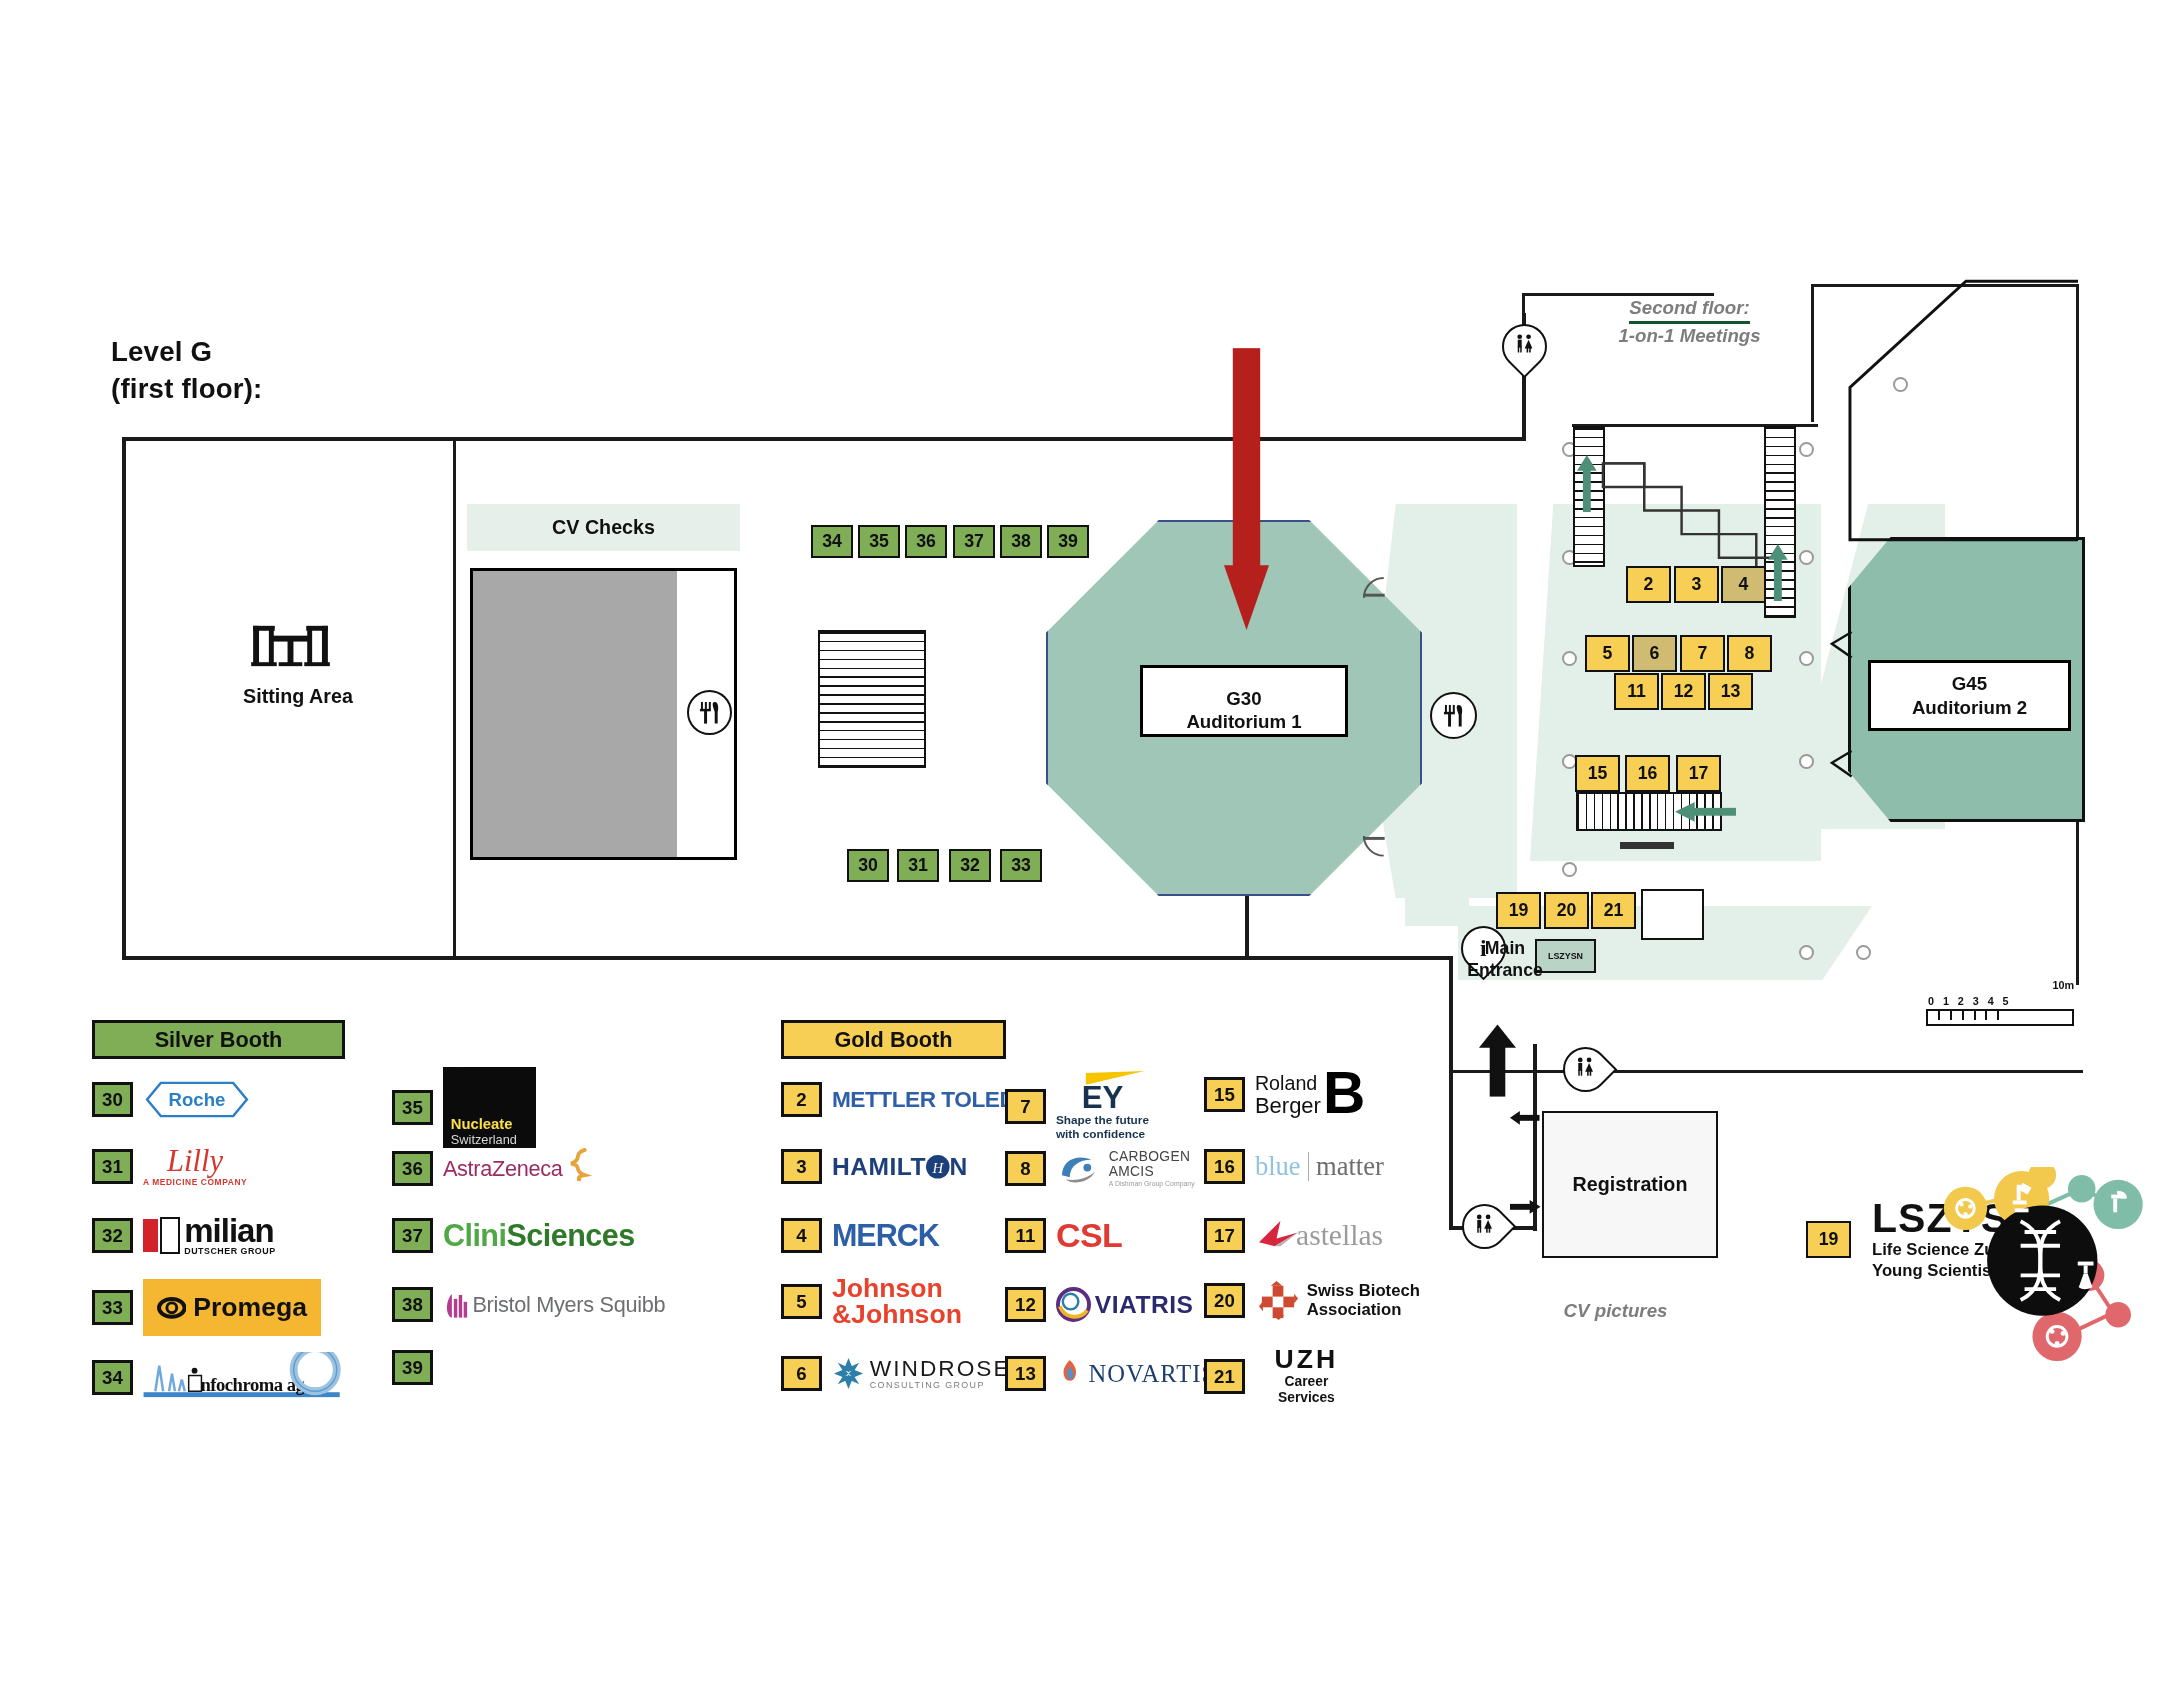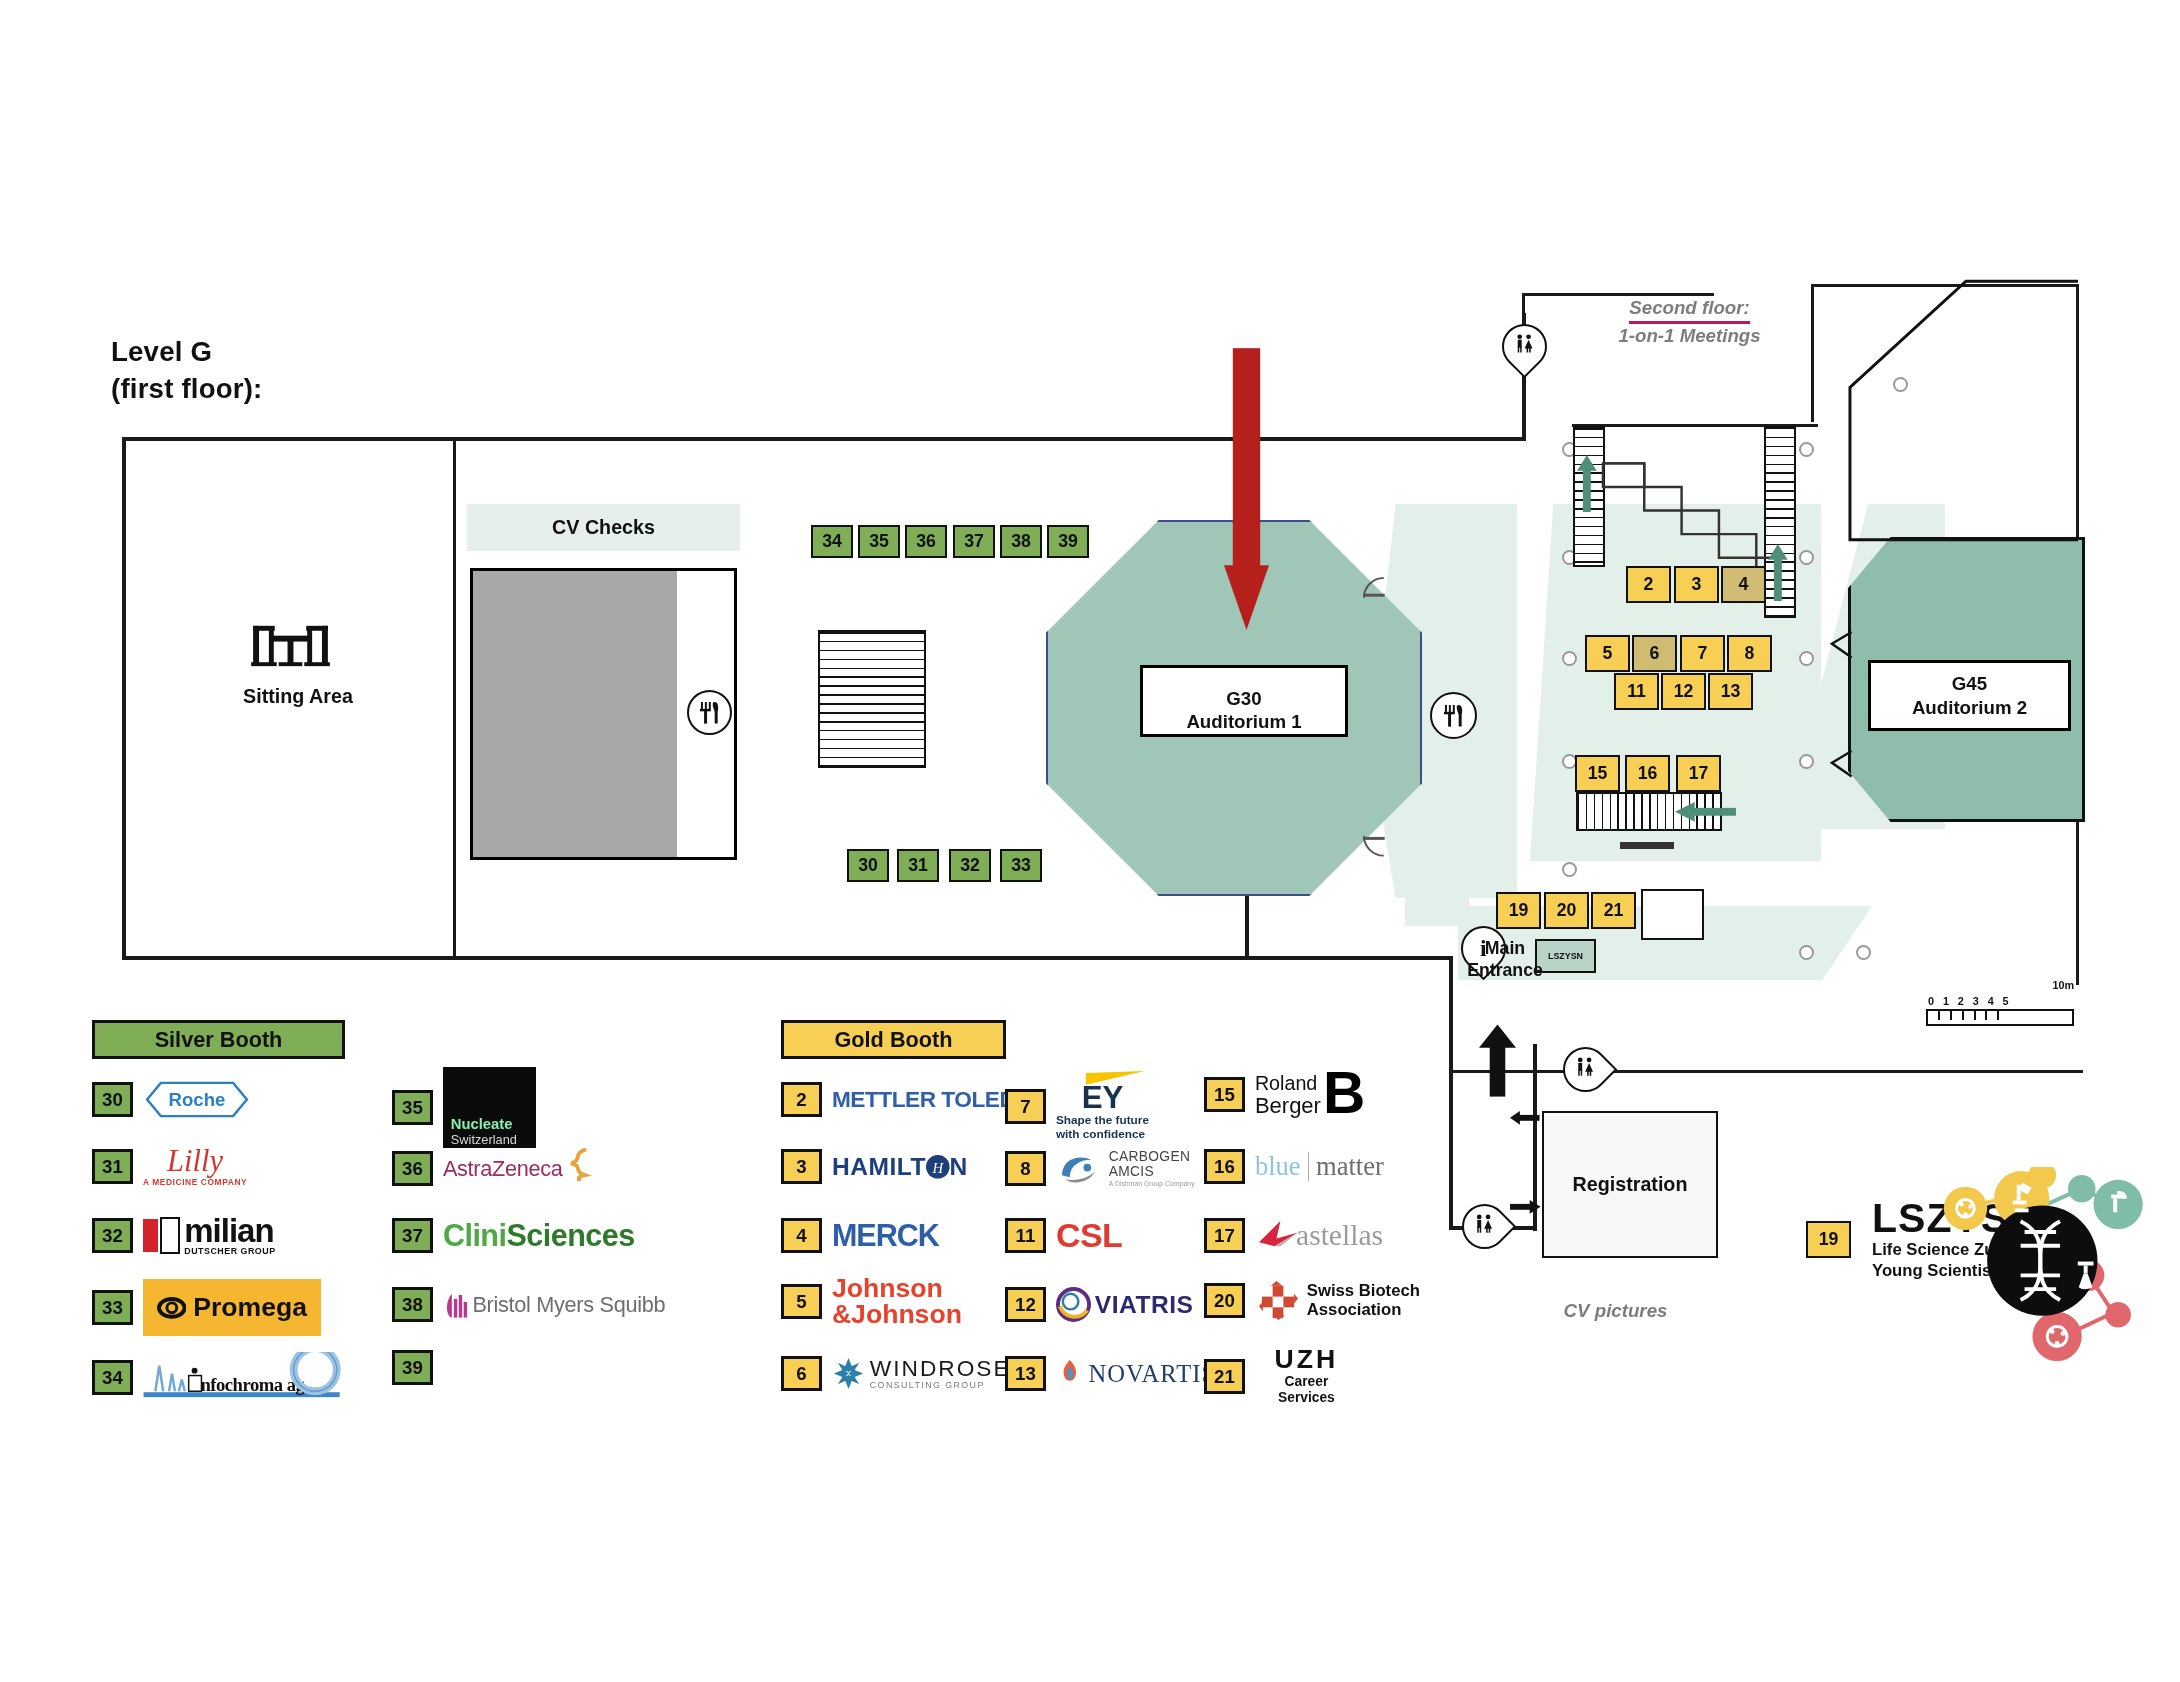--- a/index.html
+++ b/index.html
@@ -58,21 +58,21 @@
   .lrow{position:absolute;display:flex;align-items:center;gap:9.9px;}
   .lnum{width:41px;height:35px;border:3px solid #111;box-sizing:border-box;
         display:flex;align-items:center;justify-content:center;font-size:18.7px;font-weight:bold;flex:0 0 auto;}
   .lnum.green{background:#7fae57;}
   .lnum.gold{background:#f8cf55;}
   .logo{display:flex;align-items:center;height:51px;}
 
   
   #second-floor{left:1576px;top:296px;width:227px;text-align:center;font-size:18.7px;font-style:italic;
                 font-weight:bold;color:#7d7d7d;line-height:24.6px;}
-  #second-floor .ul{border-bottom:3px solid #be185d;display:inline-block;}
+  #second-floor .ul{border-bottom:3px solid #14532d;display:inline-block;}
   #main-entrance{left:1446px;top:938px;width:118px;text-align:center;font-size:17.7px;font-weight:bold;line-height:21.7px;}
   #registration-box{left:1542px;top:1111px;width:172px;height:143px;background:#f7f7f7;border:2px solid #111;
                     display:flex;align-items:center;justify-content:center;font-size:19.7px;font-weight:bold;}
   #cv-pictures{left:1517px;top:1300px;width:197px;text-align:center;font-size:18.7px;font-style:italic;
                font-weight:bold;color:#7d7d7d;}
 
   
   #scalebar{left:1926px;top:995px;width:148px;}
   #scale-ticks{display:flex;font-size:10.8px;font-weight:bold;gap:8.9px;padding-left:2px;}
   #scale-box{margin-top:2px;width:148px;height:16.7px;border:2px solid #111;display:flex;box-sizing:border-box;background:#fff;}
@@ -516,21 +516,21 @@
 <div class="lrow" style="left:392px;top:1067px;">
   <div class="lnum green">35</div>
   <div class="logo" style="background:#0b0b0b;width:85px;height:81px;flex-direction:column;justify-content:center;padding-left:7.9px;align-items:flex-start;">
     <svg width="21.7" height="15.8" viewBox="0 0 22 16" style="margin-bottom:2px;">
       <circle cx="4" cy="4" r="2.3" fill="#fff"></circle>
         <circle cx="11" cy="2.5" r="2.3" fill="#fff"></circle>
         <circle cx="18" cy="5" r="2.3" fill="#fff"></circle>
       <circle cx="6" cy="11" r="2.3" fill="#fff"></circle>
         <circle cx="14" cy="12" r="2.3" fill="#fff"></circle>
     </svg>
-    <span style="color:#86efac;font-size:14.8px;font-weight:bold;line-height:15.8px;margin-top:48px;">Nucleate</span>
+    <span style="color:#fde047;font-size:14.8px;font-weight:bold;line-height:15.8px;margin-top:48px;">Nucleate</span>
     <span style="color:#d8d8d8;font-size:12.8px;line-height:14.8px;">Switzerland</span>
   </div>
 </div>
 
 <div class="lrow" style="left:392px;top:1143px;">
   <div class="lnum green">36</div>
   <div class="logo">
     <span style="font-size:21.7px;color:#9b2b63;letter-spacing:-0.3px;">AstraZeneca</span>
     <svg width="29.6" height="33" viewBox="0 0 30 34" style="margin-left:2px;margin-top:-7.9px;">
       <path d="M20 2 C8 6 18 12 6 16 C18 18 8 24 20 28 C10 30 16 32 14 33" stroke="#e8a33d" stroke-width="4" fill="none" stroke-linecap="round"></path>

